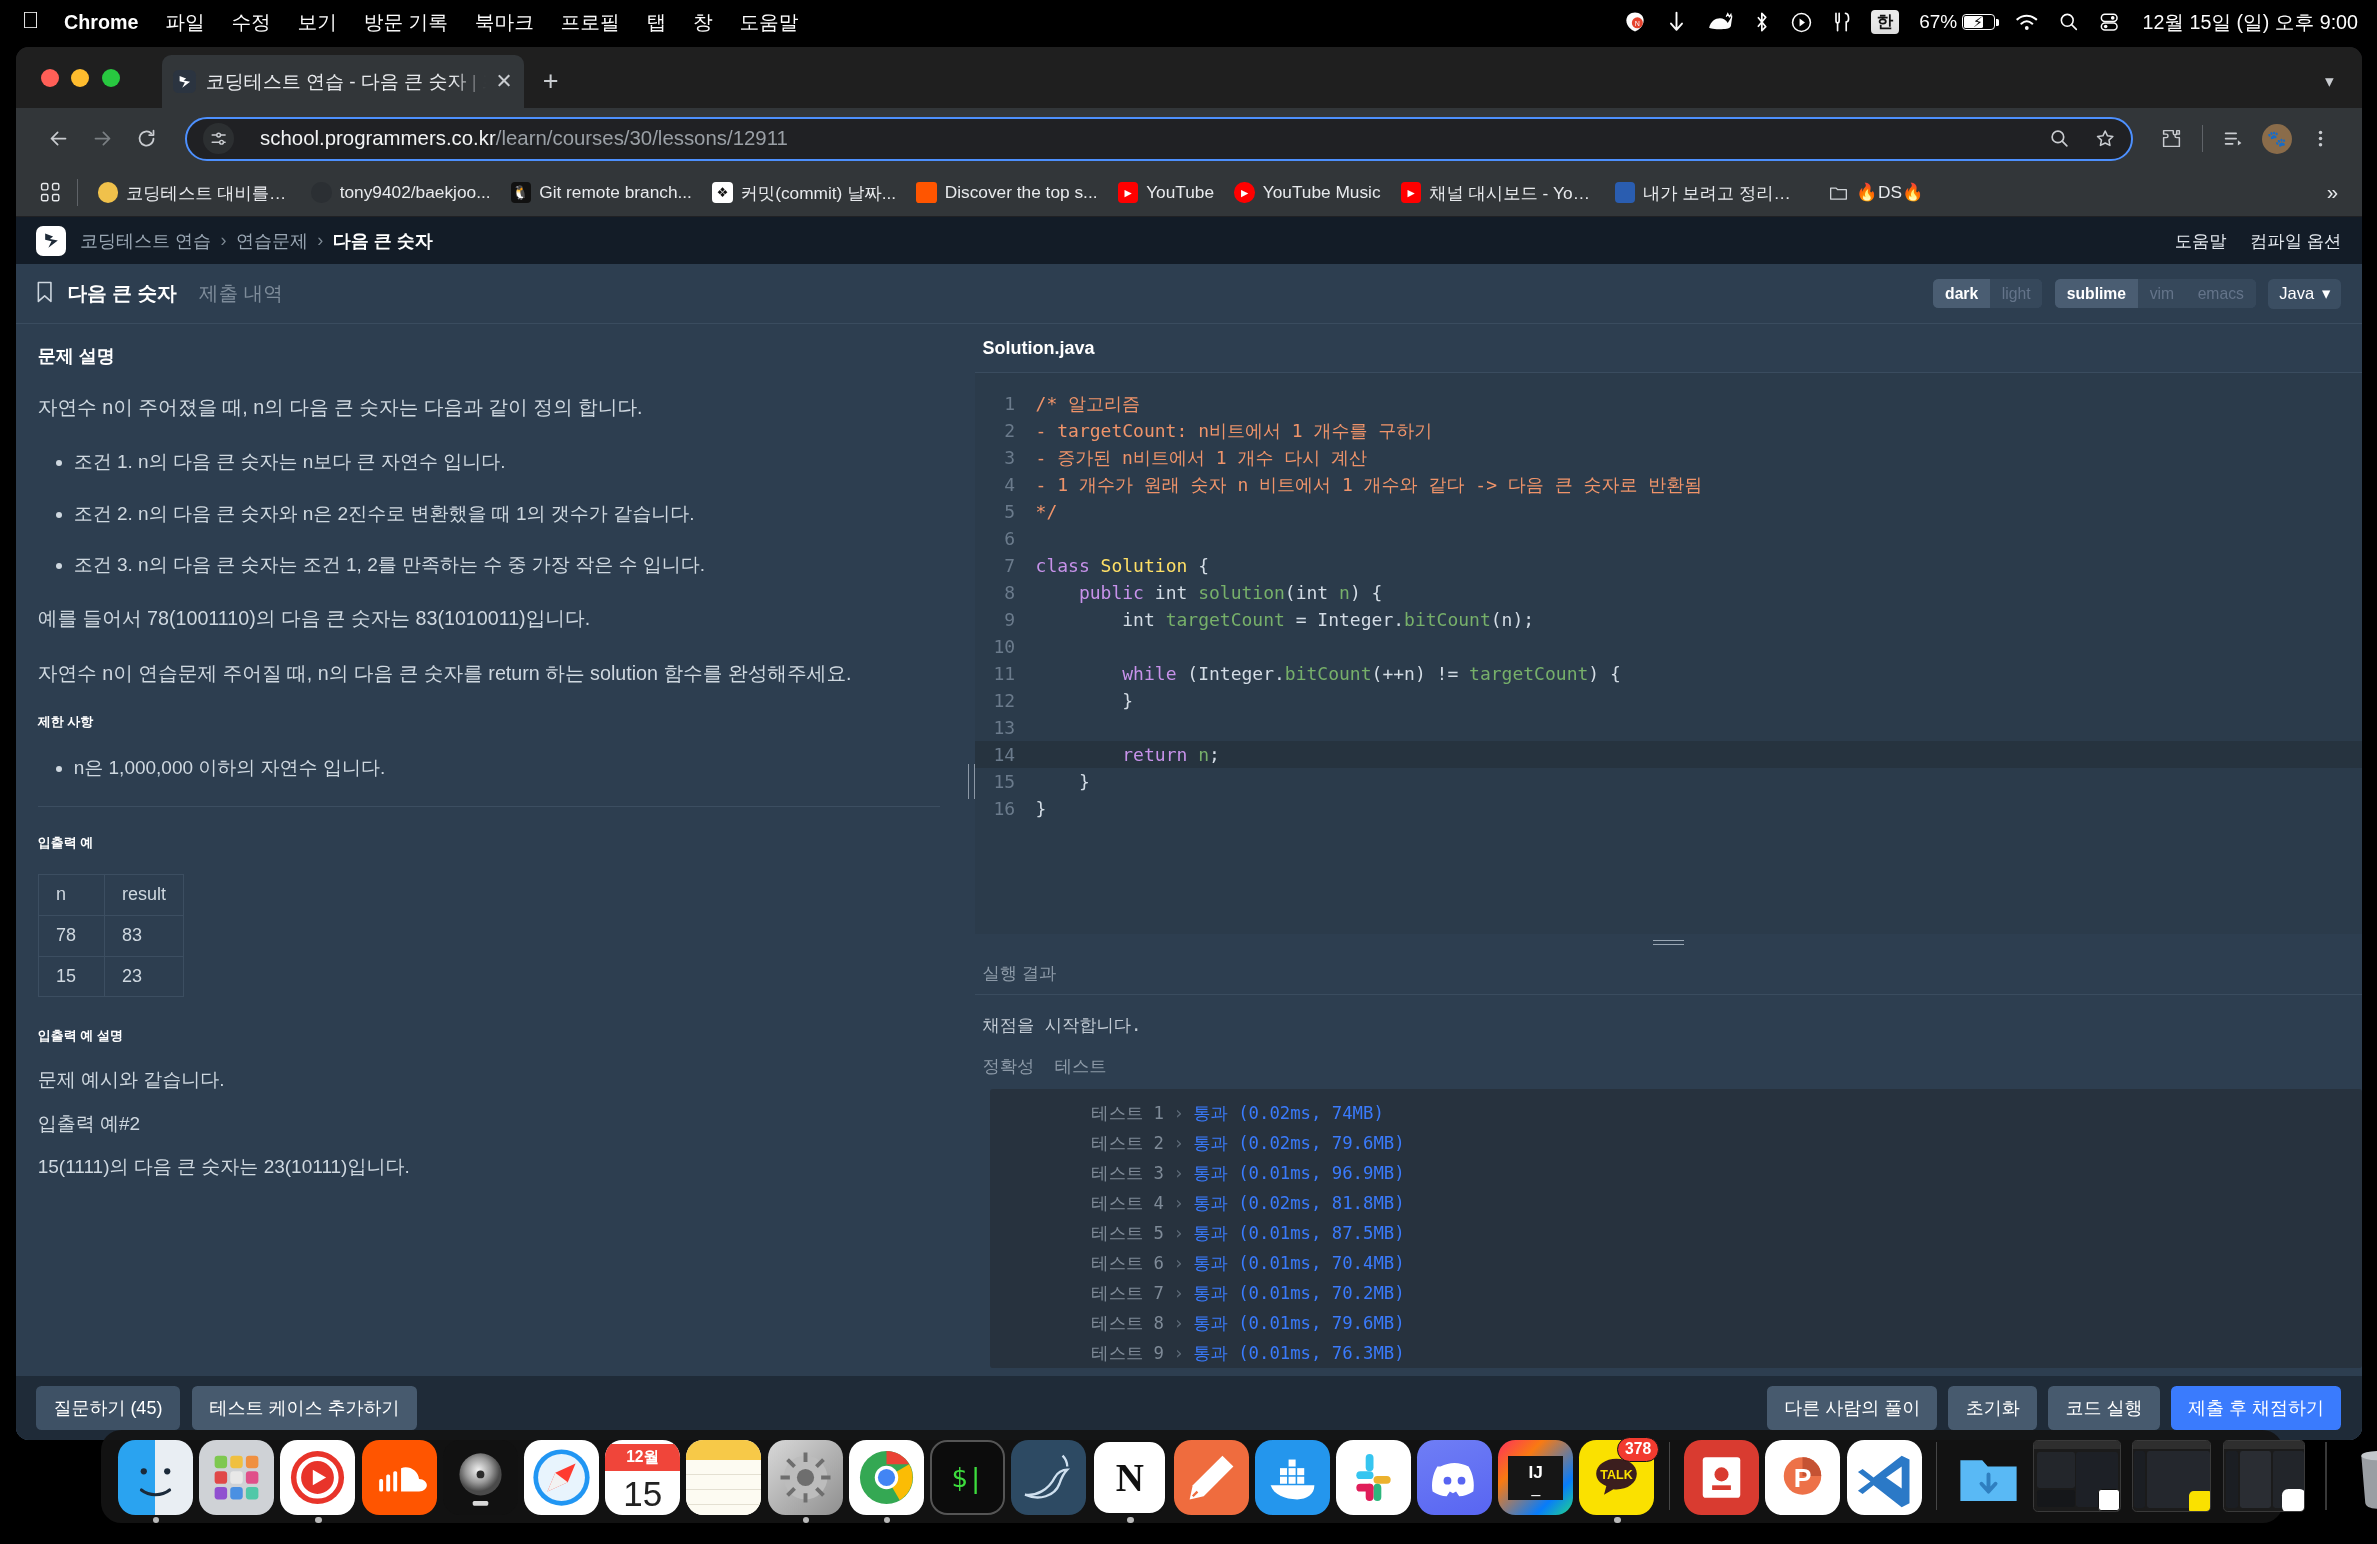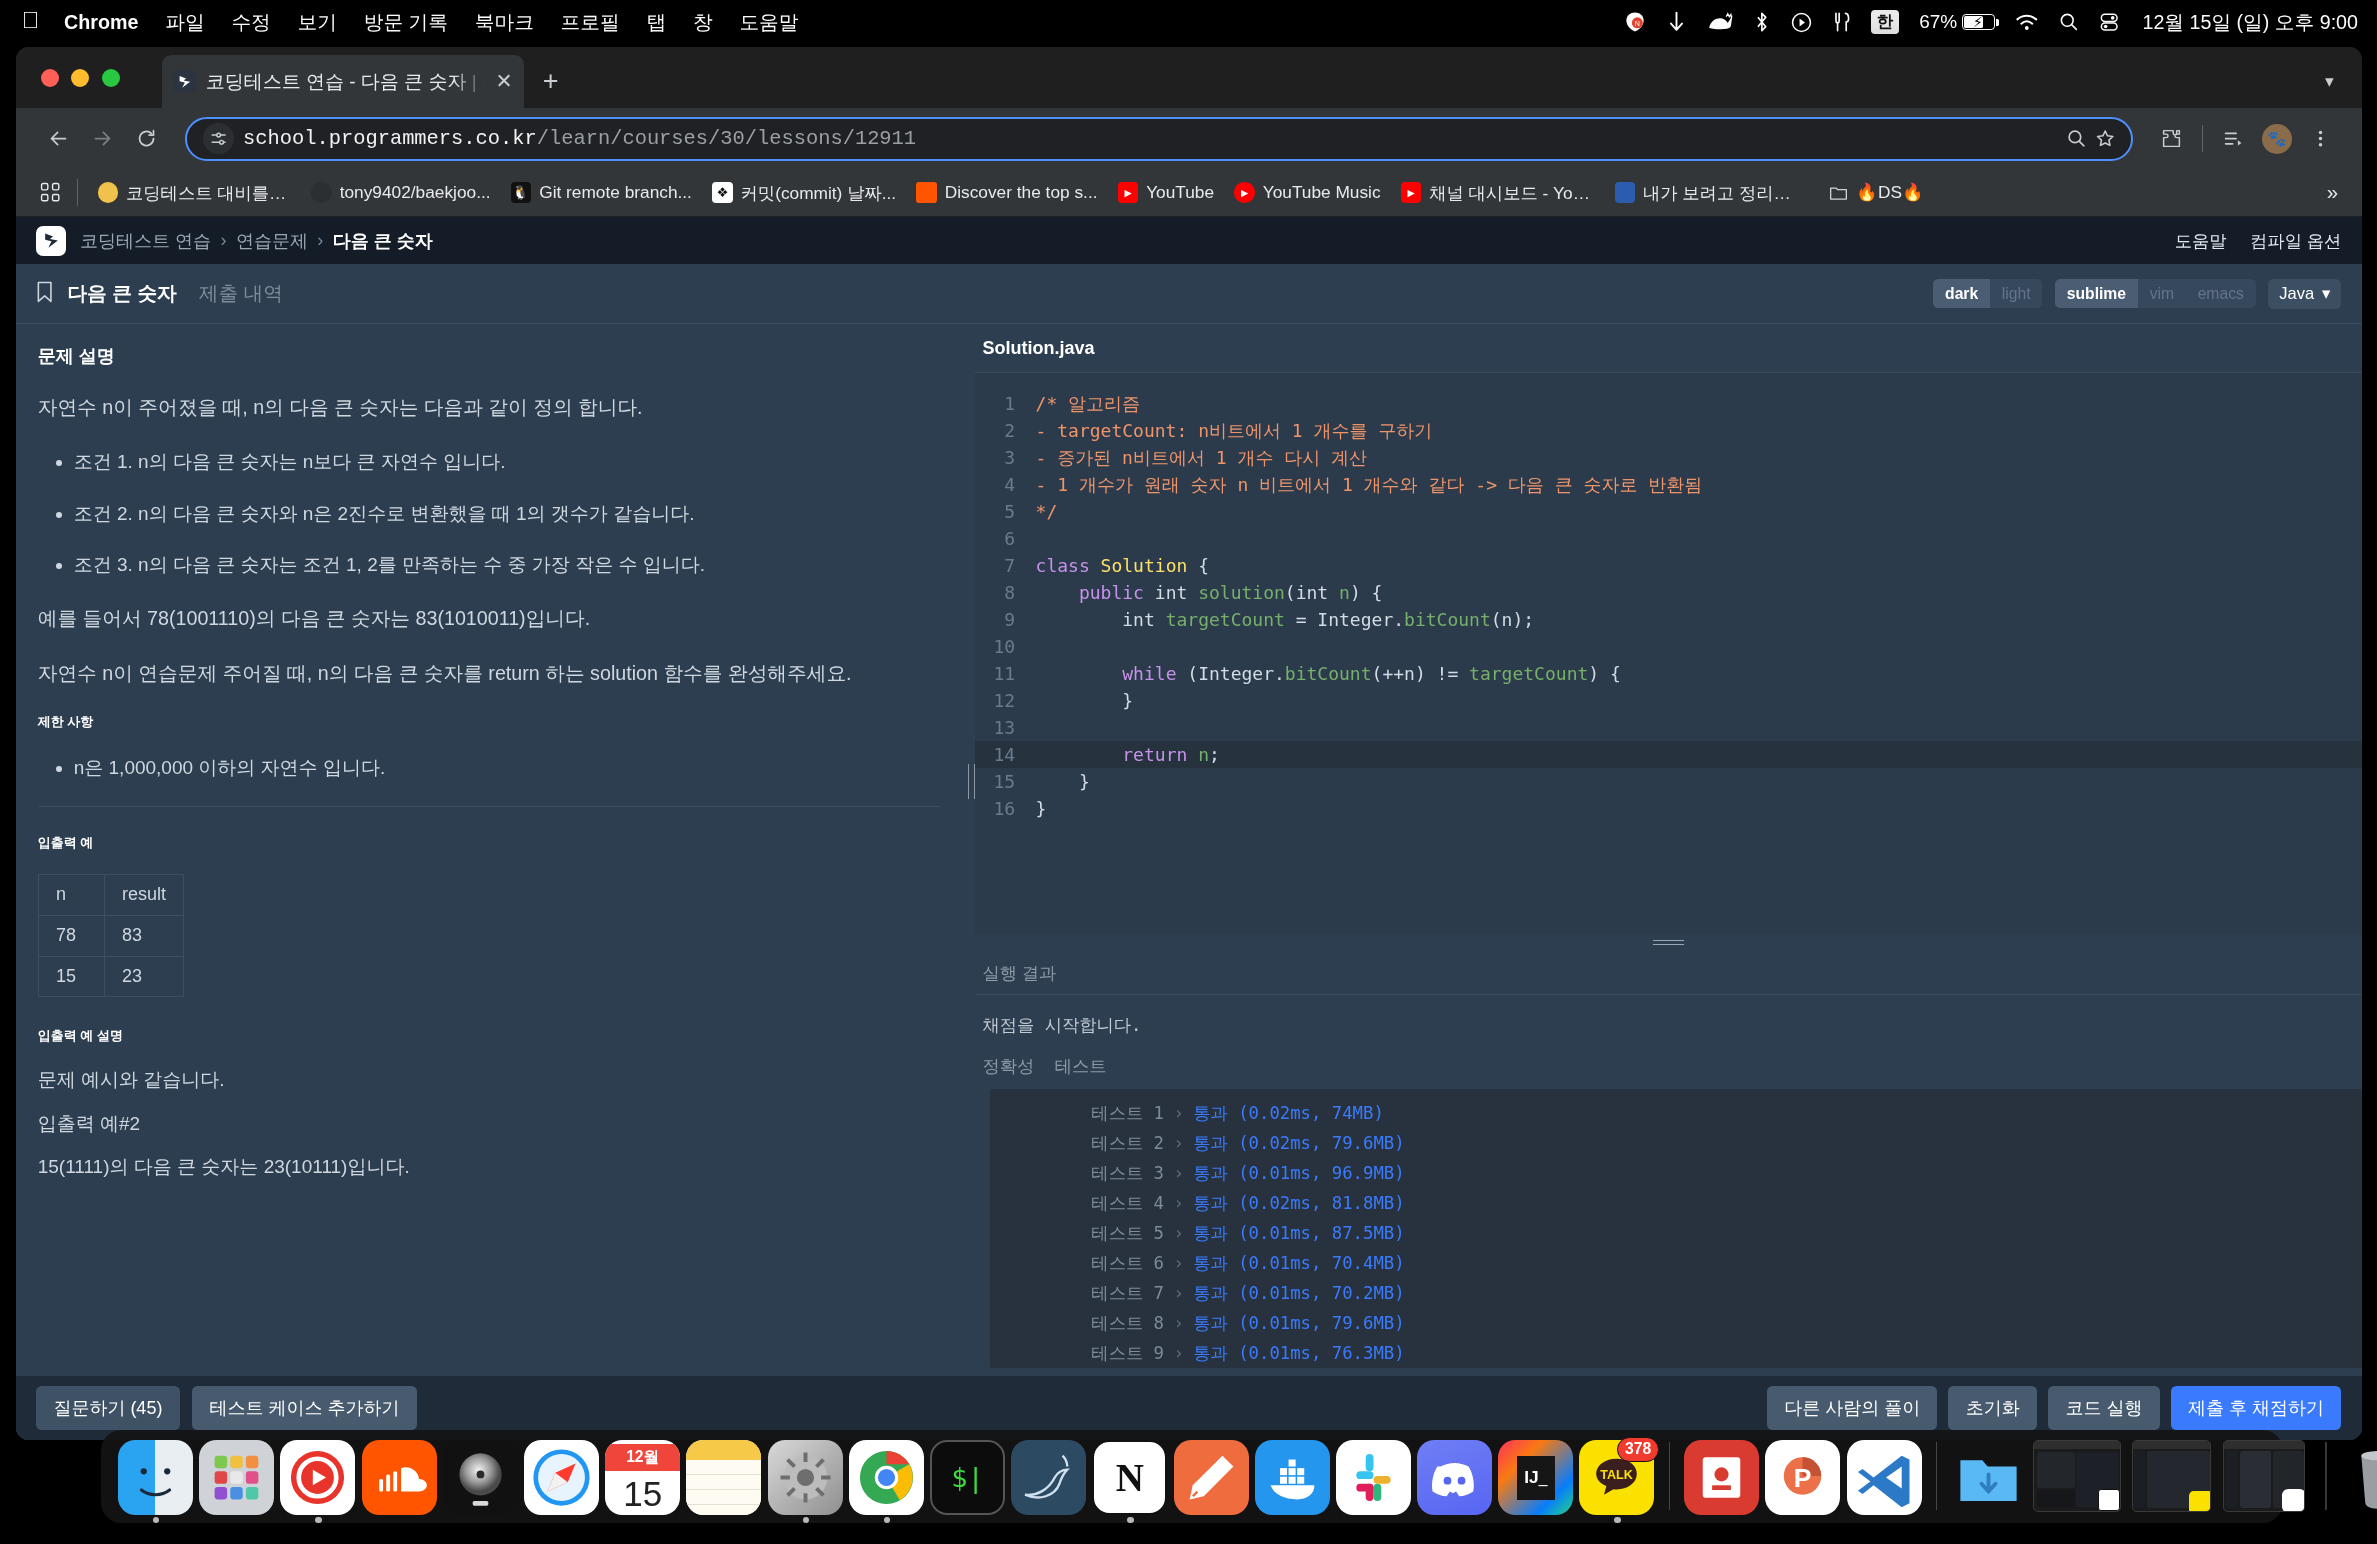--- a/index.html
+++ b/index.html
@@ -74,21 +74,21 @@
   #tabstrip .chev-down { position:absolute; right: 28px; top: 23.6px; color:#c9ccd0; font-size: 17.3px;}
 
   
   #toolbar { height: 61px; background: #323639; display: flex; align-items: center; padding: 0 20.4px; gap: 0; }
   .nav-btn { width: 44px; height: 44px; display:flex; align-items:center; justify-content:center; color:#c9ccd0; }
   .nav-btn svg { width: 21px; height: 21px; }
   .nav-btn.disabled { color: #7b8084; }
   #omnibox {
     flex: 1 1 auto; height: 44px; margin-left: 17.3px; margin-right: 12.6px;
     background: #202124; border: 2.4px solid #4d90fe; border-radius: 23.6px;
-    display: flex; align-items: center; padding: 0 15.7px; gap: 9px; font-family: Liberation Mono, monospace;
+    display: flex; align-items: center; padding: 0 15.7px; gap: 26px;
   }
   #omnibox .site-ctl { width: 31px; height: 31px; border-radius:50%; background:#2c2f31; display:flex;align-items:center;justify-content:center;}
   #omnibox .site-ctl svg { width: 17.3px; height: 17.3px; }
   #url { flex: 1 1 auto; font-size: 20.4px; color: #9aa0a6; white-space: nowrap; }
   #url b { color: #f1f3f4; font-weight: normal; }
   .omni-icon { color:#c9ccd0; display:flex; align-items:center; }
   .omni-icon svg { width: 20.4px; height: 20.4px; }
   .tb-right { display:flex; align-items:center; gap: 1.6px; margin-left: 4.7px;}
   .tb-right .nav-btn { width: 42px; }
   .tb-sep { width:0.8px; height: 27px; background:#5f6368; margin: 0 7.9px;}
@@ -840,21 +840,21 @@
       <svg width="75" height="75" viewBox="0 0 96 96">
           <path d="M30 34c12-6 24-6 36 0 6 10 8 22 6 32-6 4-12 6-18 6l-4-6-4 2-4-2-4 6c-6 0-12-2-18-6-2-10 0-22 6-32z" fill="#fff"></path>
           <circle cx="39" cy="52" r="5" fill="#5865f2"></circle>
           <circle cx="57" cy="52" r="5" fill="#5865f2"></circle>
         </svg>
     </div>
   </div>
 
   <div class="dock-item">
     <div class="dock-icon" style="background:linear-gradient(135deg,#fe315d 0%,#f97a12 30%,#087cfa 75%,#21d789 100%)">
-      <div style="width:38px;height:44px;background:#161616;display:flex;align-items:center;justify-content:center;flex-direction:row">
+      <div style="width:55px;height:44px;background:#161616;display:flex;align-items:center;justify-content:center;flex-direction:column">
         <span style="color:#fff;font-size:17.3px;font-weight:bold;font-family:'Liberation Sans',sans-serif">IJ</span>
         <span style="color:#fff;font-size:15.7px;line-height:.6">_</span>
       </div>
     </div>
   </div>
 
   <div class="dock-item">
     <div class="dock-icon" style="background:#fae100">
       <svg width="75" height="75" viewBox="0 0 96 96" style="font-size:44px">
           <path d="M48 24c-14 0-26 8-26 19 0 7 5 13 13 16l-3 11 12-7c1.3.2 2.7.3 4 .3 14 0 26-8 26-20S62 24 48 24z" fill="#3b1e1e"></path>

